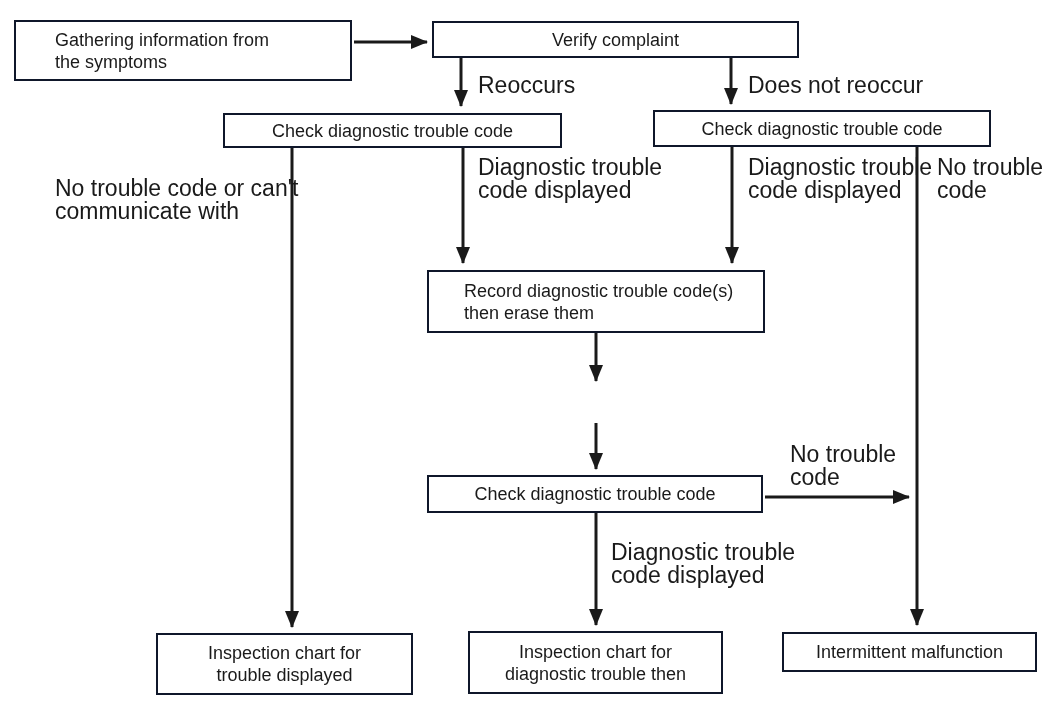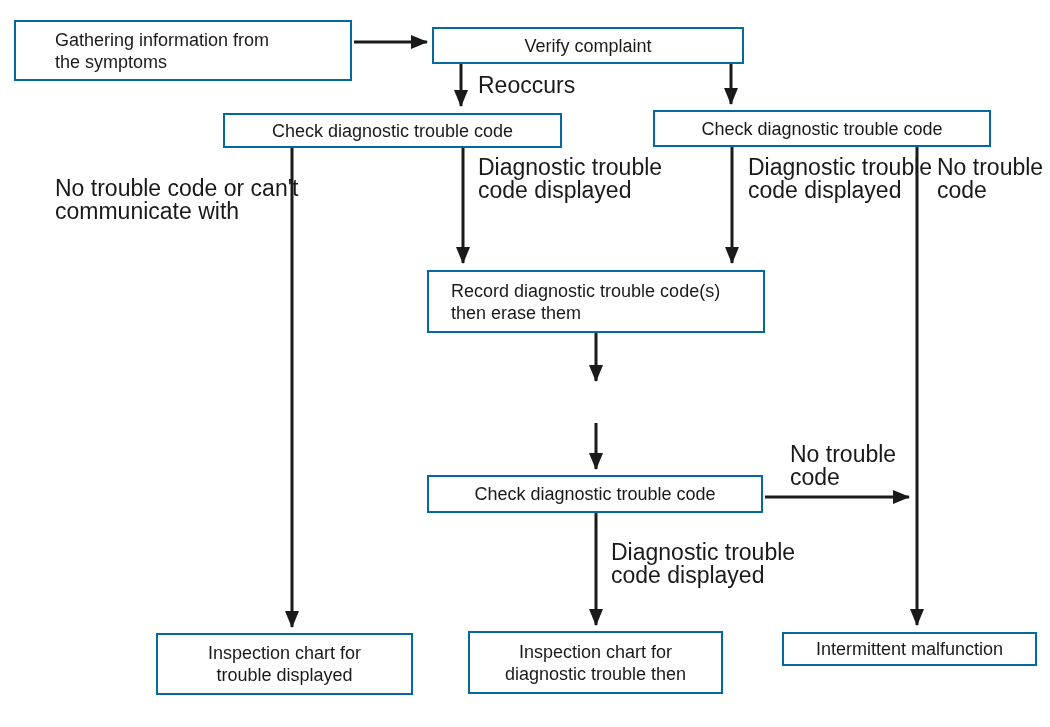--- a/index.html
+++ b/index.html
@@ -23,21 +23,21 @@
     width: 1050px;
     height: 727px;
   }
   .edges line {
     stroke: #1a1a1a;
     stroke-width: 3;
   }
   .box {
     position: absolute;
     box-sizing: border-box;
-    border: 2px solid #0369a1;
+    border: 2px solid #0f172a;
     background: #ffffff;
     display: flex;
     flex-direction: column;
     justify-content: center;
     align-items: center;
     font-size: 18px;
     line-height: 22px;
     white-space: nowrap;
   }
   .box.txt-left {
@@ -74,60 +74,63 @@
     <line x1="596" y1="423" x2="596" y2="469" marker-end="url(#ah)"></line>
     <line x1="765" y1="497" x2="909" y2="497" marker-end="url(#ah)"></line>
     <line x1="596" y1="513" x2="596" y2="625" marker-end="url(#ah)"></line>
   </svg>
 
   <div class="box txt-left" style="left:14px;top:20px;width:338px;height:61px;padding-left:39px">
     <span>Gathering information from</span>
     <span>the symptoms</span>
   </div>
 
-  <div class="box" style="left:432px;top:27px;width:312px;height:37px">
+  <div class="box" style="left:432px;top:21px;width:367px;height:37px">
     <span>Verify complaint</span>
   </div>
 
   <div class="box" style="left:223px;top:113px;width:339px;height:35px">
     <span>Check diagnostic trouble code</span>
   </div>
 
   <div class="box" style="left:653px;top:110px;width:338px;height:37px">
     <span>Check diagnostic trouble code</span>
   </div>
 
-  <div class="box txt-left" style="left:427px;top:270px;width:338px;height:63px;padding-left:22px">
+  <div class="box txt-left" style="left:427px;top:270px;width:338px;height:63px;padding-left:35px">
     <span>Record diagnostic trouble code(s)</span>
     <span>then erase them</span>
   </div>
 
 
   <div class="box" style="left:427px;top:475px;width:336px;height:38px">
     <span>Check diagnostic trouble code</span>
   </div>
 
   <div class="box" style="left:156px;top:633px;width:257px;height:62px">
     <span>Inspection chart for</span>
     <span>trouble displayed</span>
   </div>
 
   <div class="box" style="left:468px;top:631px;width:255px;height:63px">
     <span>Inspection chart for</span>
     <span>diagnostic trouble then</span>
   </div>
 
-  <div class="box" style="left:782px;top:632px;width:255px;height:34px">
+  <div class="box" style="left:782px;top:632px;width:255px;height:40px">
     <span>Intermittent malfunction</span>
   </div>
 
   <div class="lbl" style="left:478px;top:74px">
     <span>Reoccurs</span>
   </div>
 
+  <div class="lbl" style="left:748px;top:74px">
+    <span>Does not reoccur</span>
+  </div>
 
   <div class="lbl" style="left:55px;top:177px">
     <span>No trouble code or can't</span>
     <span>communicate with</span>
   </div>
 
   <div class="lbl" style="left:478px;top:156px">
     <span>Diagnostic trouble</span>
     <span>code displayed</span>
   </div>

